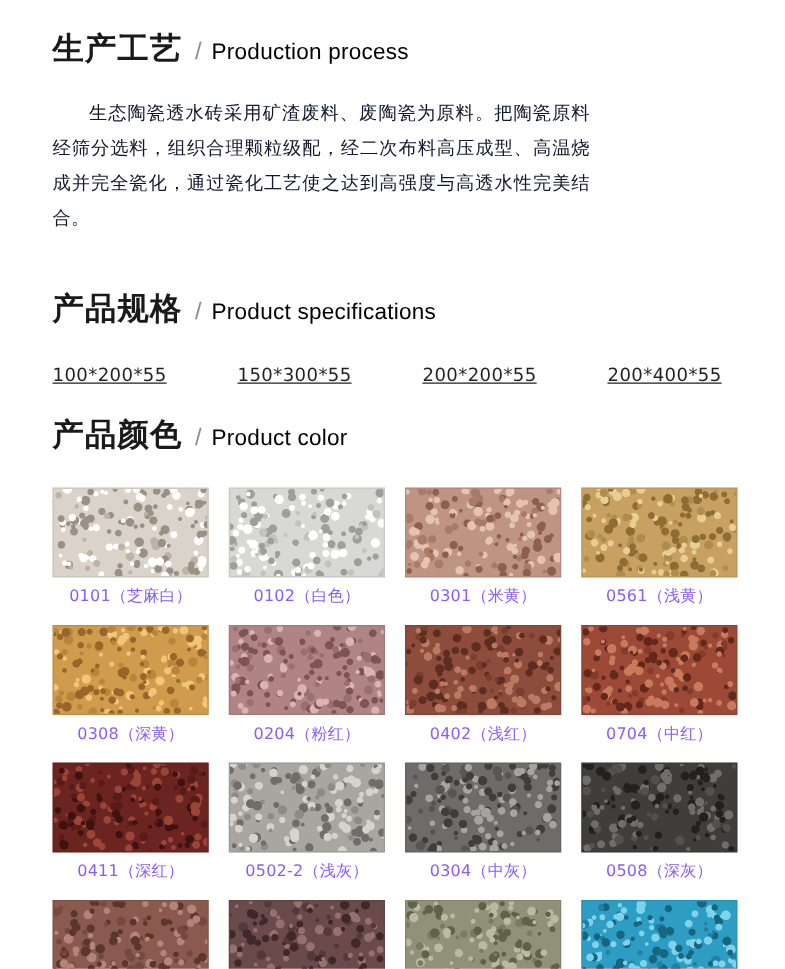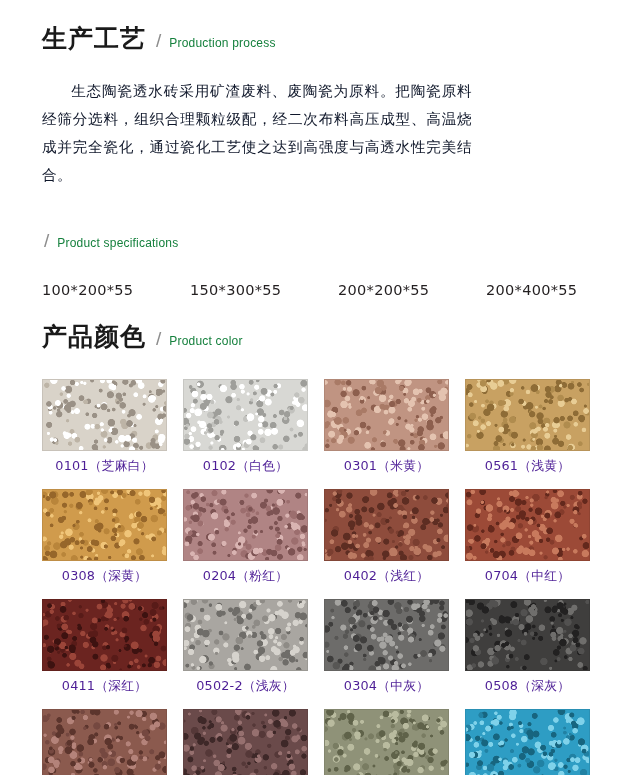--- a/index.html
+++ b/index.html
@@ -35,22 +35,22 @@
     letter-spacing: 1px;
     color: #1a1a1a;
   }
   .section-head .slash {
     font-size: 19px;
     color: #8c8c8c;
     font-weight: normal;
     margin-left: 2px;
   }
   .section-head .en {
-    font-size: 12px;
-    color: #15803d;
+    font-size: 18px;
+    color: #000000;
     letter-spacing: 0.2px;
   }
 
   
   .intro {
     margin-top: 22px;
     font-family: "DejaVu Sans", "Liberation Sans", sans-serif;
     font-size: 14.6px;
     line-height: 28px;
     color: #0f172a;
@@ -63,20 +63,21 @@
   .specs-wrap {
     margin-top: 30px;
   }
   .spec-row {
     display: flex;
     margin-top: 0;
     font-family: "DejaVu Sans", "Liberation Sans", sans-serif;
     font-size: 14.5px;
     color: #231f20;
     letter-spacing: 0.3px;
+    text-decoration: underline;
   }
   .spec-cell {
     width: 148px;
     flex: 0 0 148px;
   }
   .spec-unit {
     font-size: 12.5px;
     color: #3a3a3a;
     padding-top: 2px;
   }
@@ -104,21 +105,21 @@
   }
   .swatch .grain {
     position: absolute;
     inset: 0;
   }
   .swatch-label {
     margin-top: 7px;
     margin-bottom: 6px;
     font-family: "DejaVu Sans", "Liberation Sans", sans-serif;
     font-size: 12.8px;
-    color: #4c1d95;
+    color: #8b5cf6;
     letter-spacing: 0.2px;
     white-space: nowrap;
   }
 
   .h-gap-1 { height: 26px; }
   .h-gap-2 { height: 22px; }
 </style>
 </head>
 <body>
 
@@ -128,20 +129,21 @@
     <span class="zh">生产工艺</span>
     <span class="slash">/</span>
     <span class="en">Production process</span>
   </div>
 
   <p class="intro">生态陶瓷透水砖采用矿渣废料、废陶瓷为原料。把陶瓷原料经筛分选料，组织合理颗粒级配，经二次布料高压成型、高温烧成并完全瓷化，通过瓷化工艺使之达到高强度与高透水性完美结合。</p>
 
   <div class="h-gap-1"></div>
 
   <div class="section-head">
+    <span class="zh">产品规格</span>
     <span class="slash">/</span>
     <span class="en">Product specifications</span>
   </div>
 
   <div class="specs-wrap">
     <div class="spec-row">
       <span class="spec-cell">100*200*55</span>
       <span class="spec-cell">150*300*55</span>
       <span class="spec-cell">200*200*55</span>
       <span class="spec-cell">200*400*55</span>

